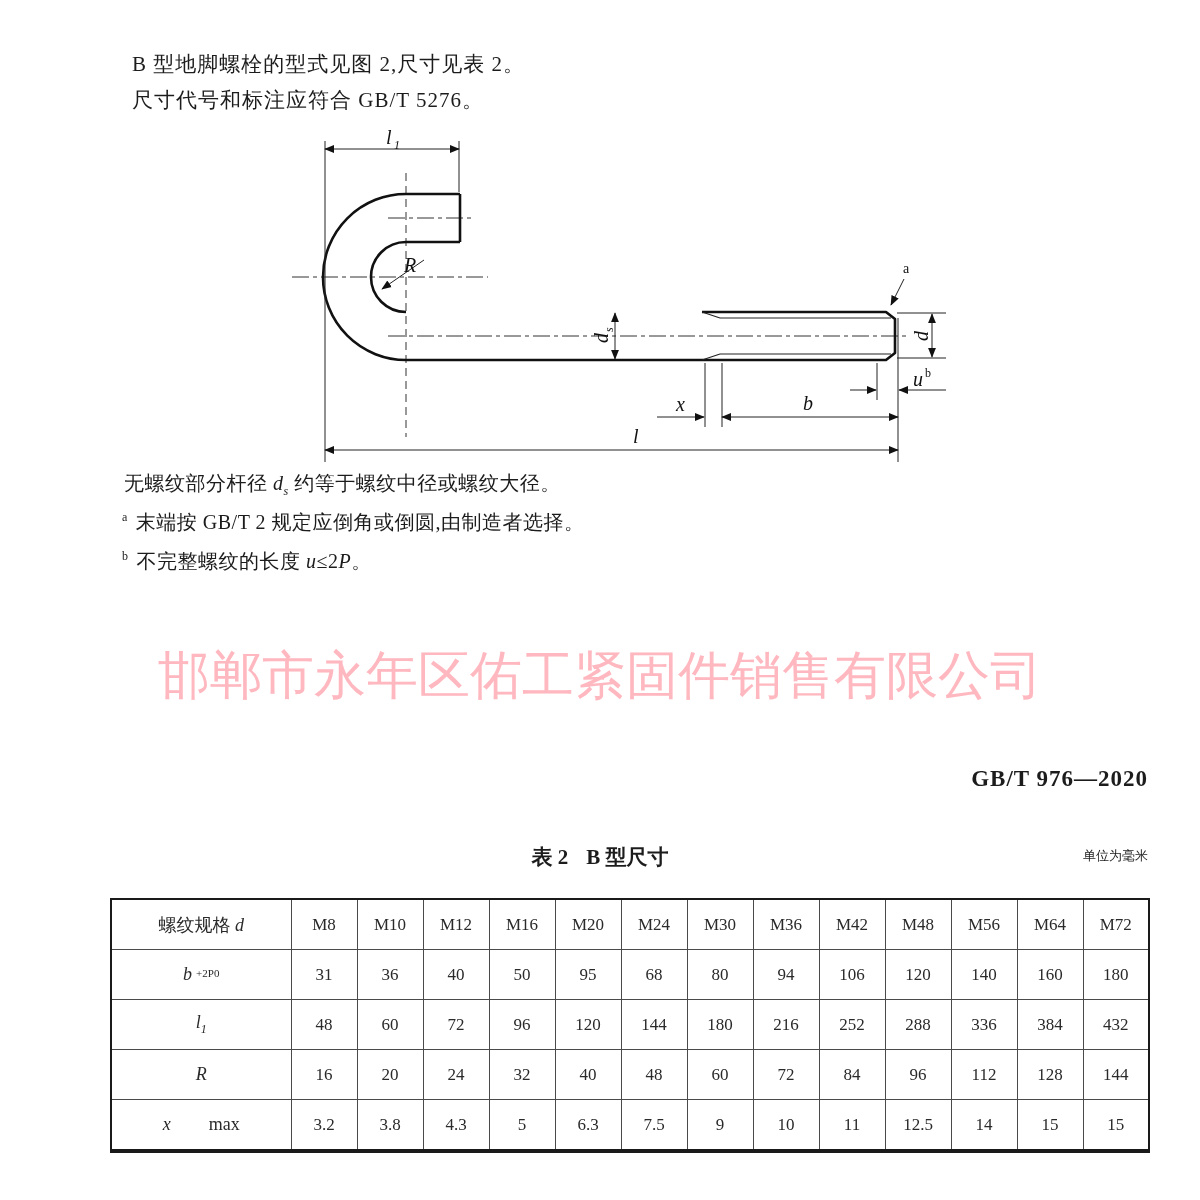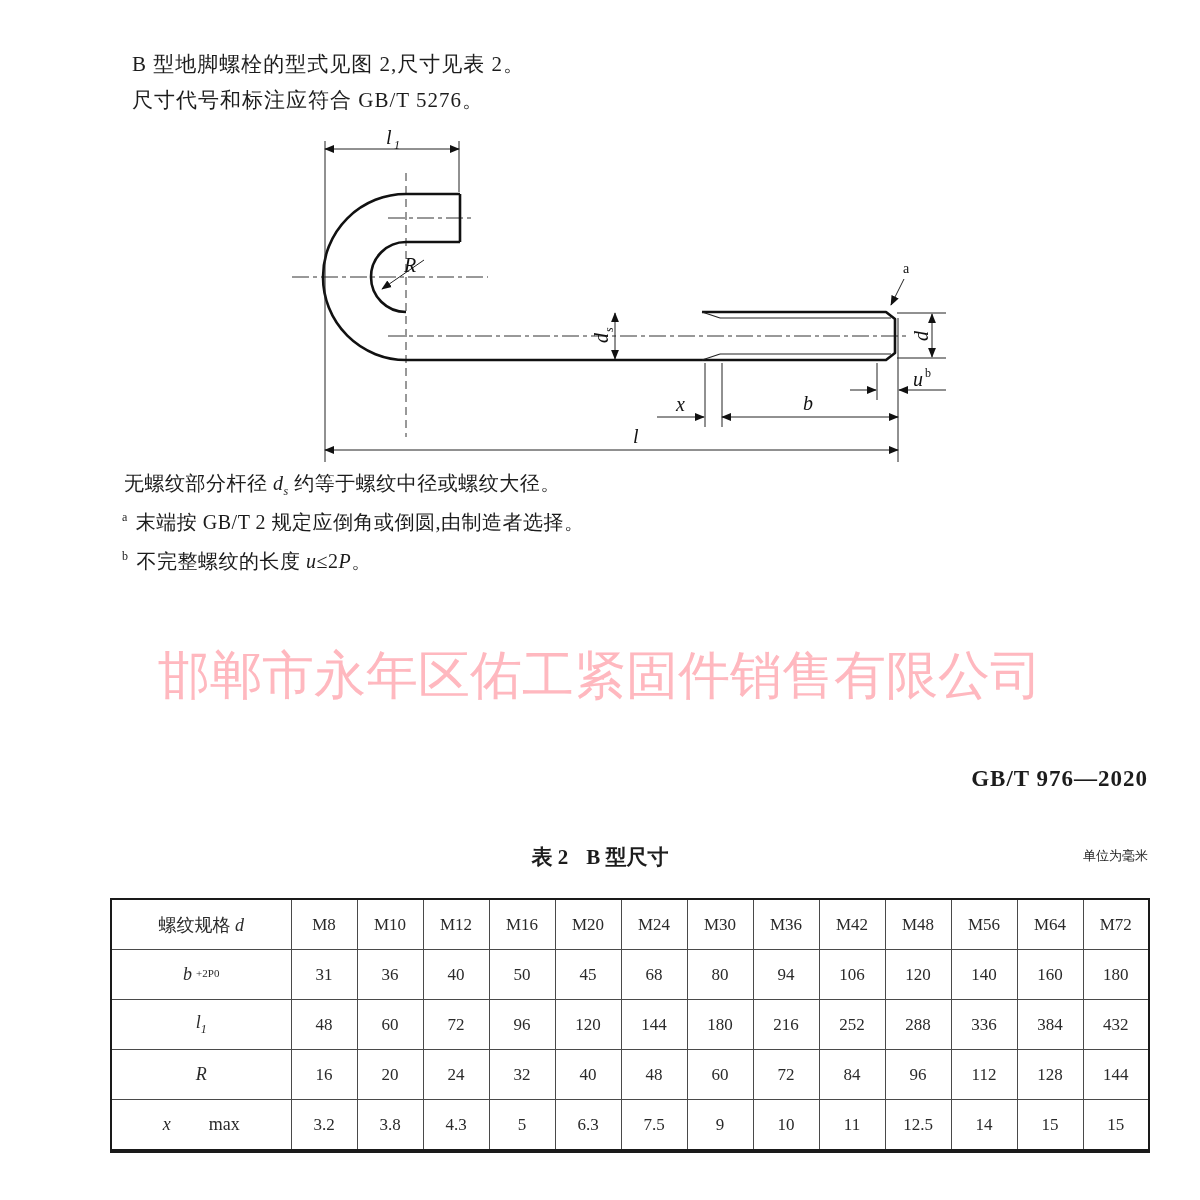--- a/index.html
+++ b/index.html
@@ -163,21 +163,21 @@
         </tr>
         <tr>
           <td class="row-label"><i>b</i><span class="tol">
               <span>+2P</span>
               <span>0</span>
             </span></td>
           <td>31</td>
           <td>36</td>
           <td>40</td>
           <td>50</td>
-          <td>45</td>
+          <td>95</td>
           <td>68</td>
           <td>80</td>
           <td>94</td>
           <td>106</td>
           <td>120</td>
           <td>140</td>
           <td>160</td>
           <td>180</td>
         </tr>
         <tr>

